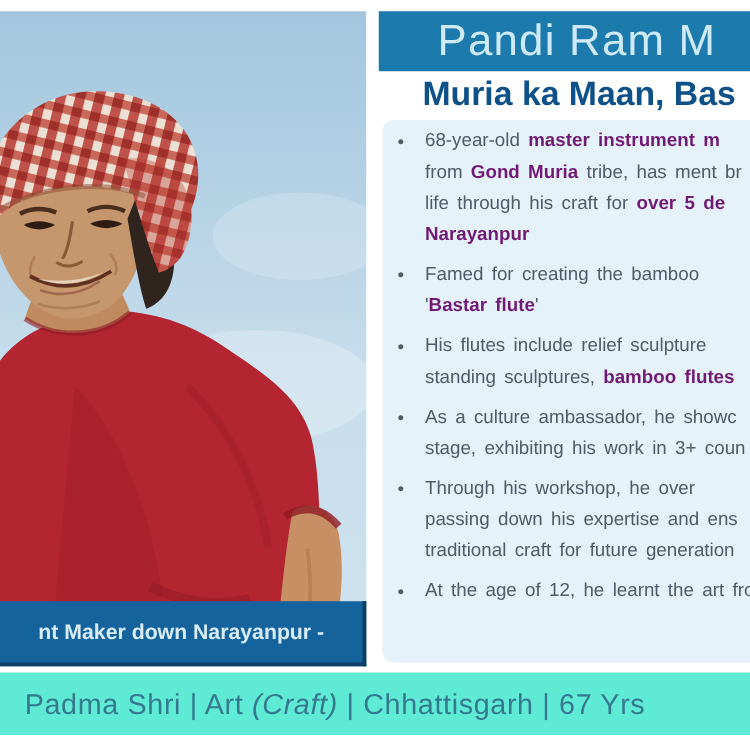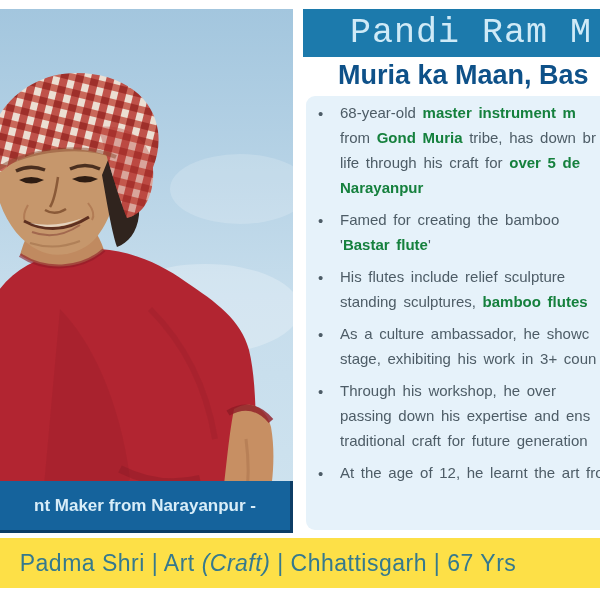--- a/index.html
+++ b/index.html
@@ -10,36 +10,36 @@
   .photo{position:absolute;left:0;top:9px;width:293px;height:521px;overflow:hidden;background:#bcd6e8;}
   .photo svg{display:block;}
 
   .caption-bar{position:absolute;left:0;top:481px;width:290px;height:49px;
                background:#15639c;border-right:3px solid #0d3d66;border-bottom:3px solid #0d3d66;
                display:flex;flex-direction:column;justify-content:center;align-items:center;
                color:#d8edf8;font-weight:bold;font-size:17px;line-height:21px;white-space:nowrap;}
 
   
   .title-bar{position:absolute;left:303px;top:9px;width:297px;height:48px;background:#1c7aac;
-             display:flex;align-items:center;overflow:hidden;font-family:Liberation Mono, monospace;}
+             display:flex;align-items:center;overflow:hidden;}
   .title-bar .t{padding-left:47px;color:#cfeaf7;font-size:35px;white-space:nowrap;letter-spacing:1px;}
 
   .subtitle{position:absolute;left:303px;top:60px;width:297px;height:36px;display:flex;overflow:hidden;}
   .subtitle .t{padding-left:35px;color:#0e5189;font-weight:bold;font-size:27px;white-space:nowrap;}
 
   .panel{position:absolute;left:306px;top:96px;width:344px;height:434px;background:#e6f2fa;
          border-radius:9px;padding:4px 0 0 12px;box-sizing:border-box;overflow:hidden;}
   .bullet{display:flex;margin-bottom:7px;}
   .bullet .dot{width:22px;flex:0 0 22px;color:#4d5c66;font-size:15px;line-height:25px;padding-top:1px;}
   .bullet .lines{flex:1;}
   .bullet .line{white-space:nowrap;font-size:15px;line-height:25px;color:#4d5c66;word-spacing:2.5px;}
-  .bullet .line b{color:#15803d;}
+  .bullet .line b{color:#701a75;}
 
   
-  .footer{position:absolute;left:0;top:538px;width:600px;height:50px;background:#fde047;
+  .footer{position:absolute;left:0;top:538px;width:600px;height:50px;background:#5eead4;
           display:flex;align-items:center;justify-content:center;padding-right:64px;box-sizing:border-box;}
   .footer .t{color:#35798e;font-size:23px;white-space:nowrap;letter-spacing:.5px;}
   .footer .t i{font-style:italic;}
 </style>
 </head>
 <body>
 
 <div class="stage">
 
   <div class="photo">
@@ -94,37 +94,37 @@
       <path d="M 28 196 Q 22 206 25 213" stroke="#a9714b" stroke-width="2" fill="none" opacity="0.7"></path>
       <path d="M 88 194 Q 96 204 92 211" stroke="#a9714b" stroke-width="2" fill="none" opacity="0.7"></path>
       <path d="M 24 212 Q 56 229 89 208" stroke="#5e3020" stroke-width="3" fill="none"></path>
       <path d="M 30 214 Q 56 224 83 209 Q 56 219 30 214 Z" fill="#e8d9c8" opacity="0.9"></path>
       <path d="M 32 223 Q 56 232 80 216" stroke="#8a4a3a" stroke-width="2" fill="none" opacity="0.6"></path>
       <path d="M 30 234 Q 55 242 80 232" stroke="#9a6a44" stroke-width="2" fill="none" opacity="0.5"></path>
     </svg>
   </div>
 
   <div class="caption-bar">
-    <div>nt Maker from Narayanpur -</div>
+    <div>nt Maker down Narayanpur -</div>
   </div>
 
   <div class="title-bar">
     <div class="t">Pandi Ram M</div>
   </div>
   <div class="subtitle">
     <div class="t">Muria ka Maan, Bas</div>
   </div>
 
   <div class="panel">
     <div id="bullet-list">
         <div class="bullet">
           <div class="dot">•</div>
           <div class="lines">
             <div class="line"><span>68-year-old </span><b>master instrument m</b></div>
-            <div class="line"><span>from </span><b>Gond Muria</b><span> tribe, has down br</span></div>
+            <div class="line"><span>from </span><b>Gond Muria</b><span> tribe, has ment br</span></div>
             <div class="line"><span>life through his craft for </span><b>over 5 de</b></div>
             <div class="line"><b>Narayanpur</b></div>
           </div>
         </div>
         <div class="bullet">
           <div class="dot">•</div>
           <div class="lines">
             <div class="line"><span>Famed for creating the bamboo</span></div>
             <div class="line"><span>'</span><b>Bastar flute</b><span>'</span></div>
           </div>

